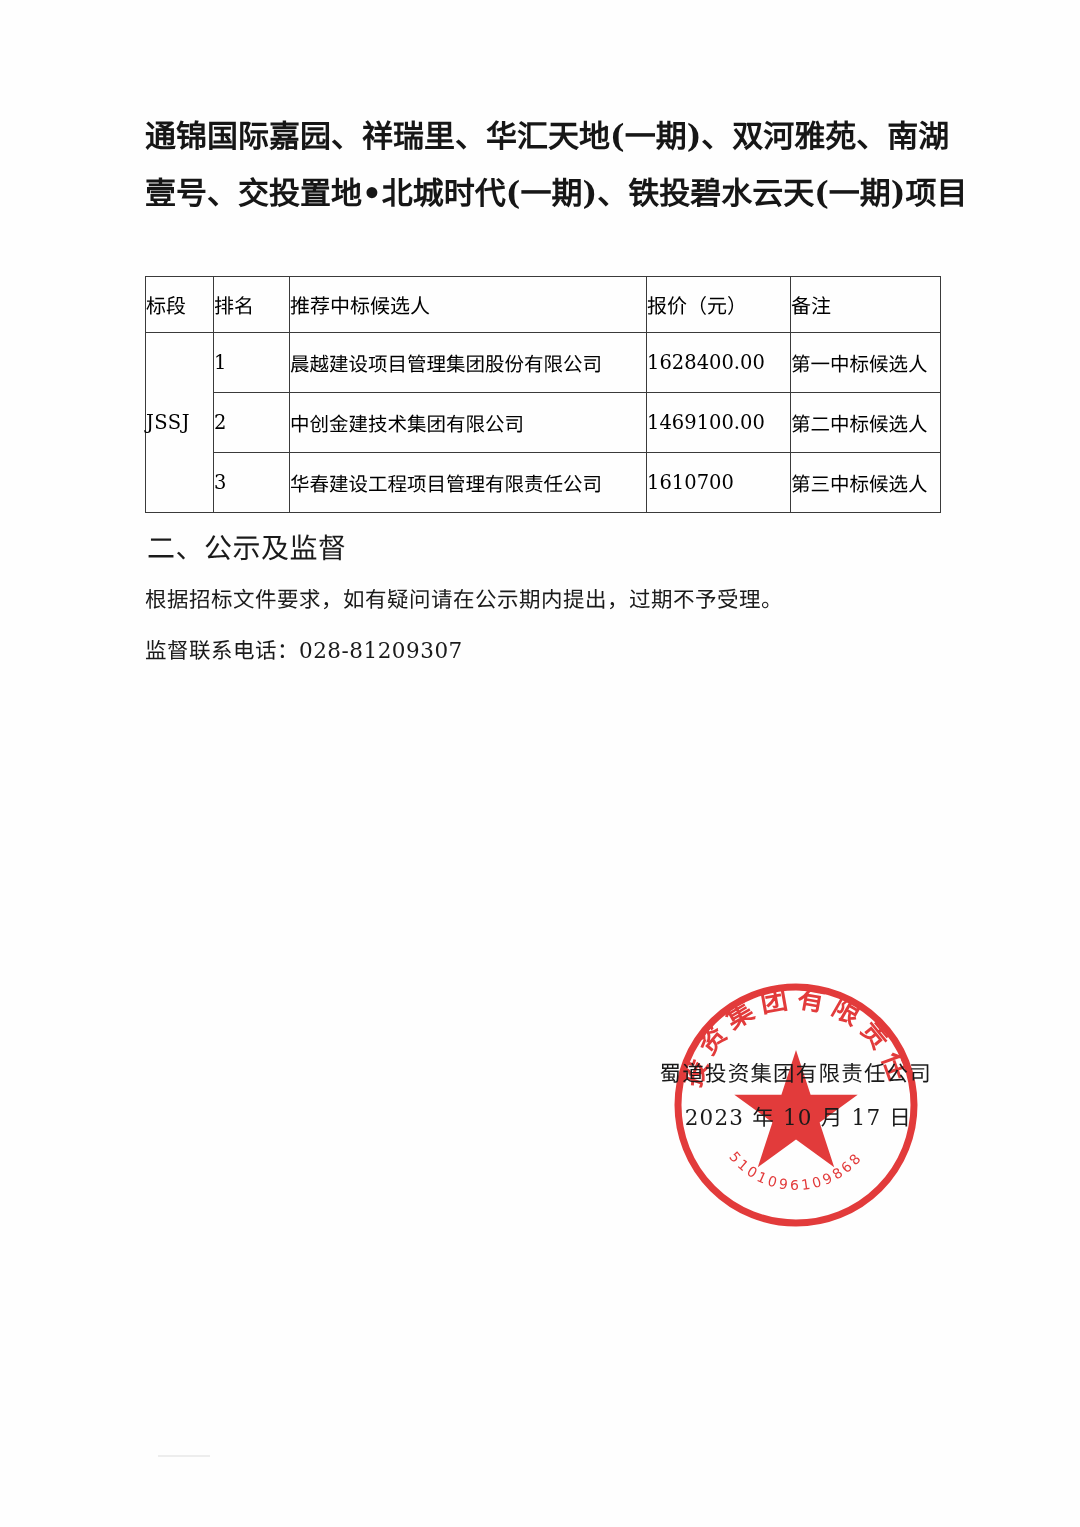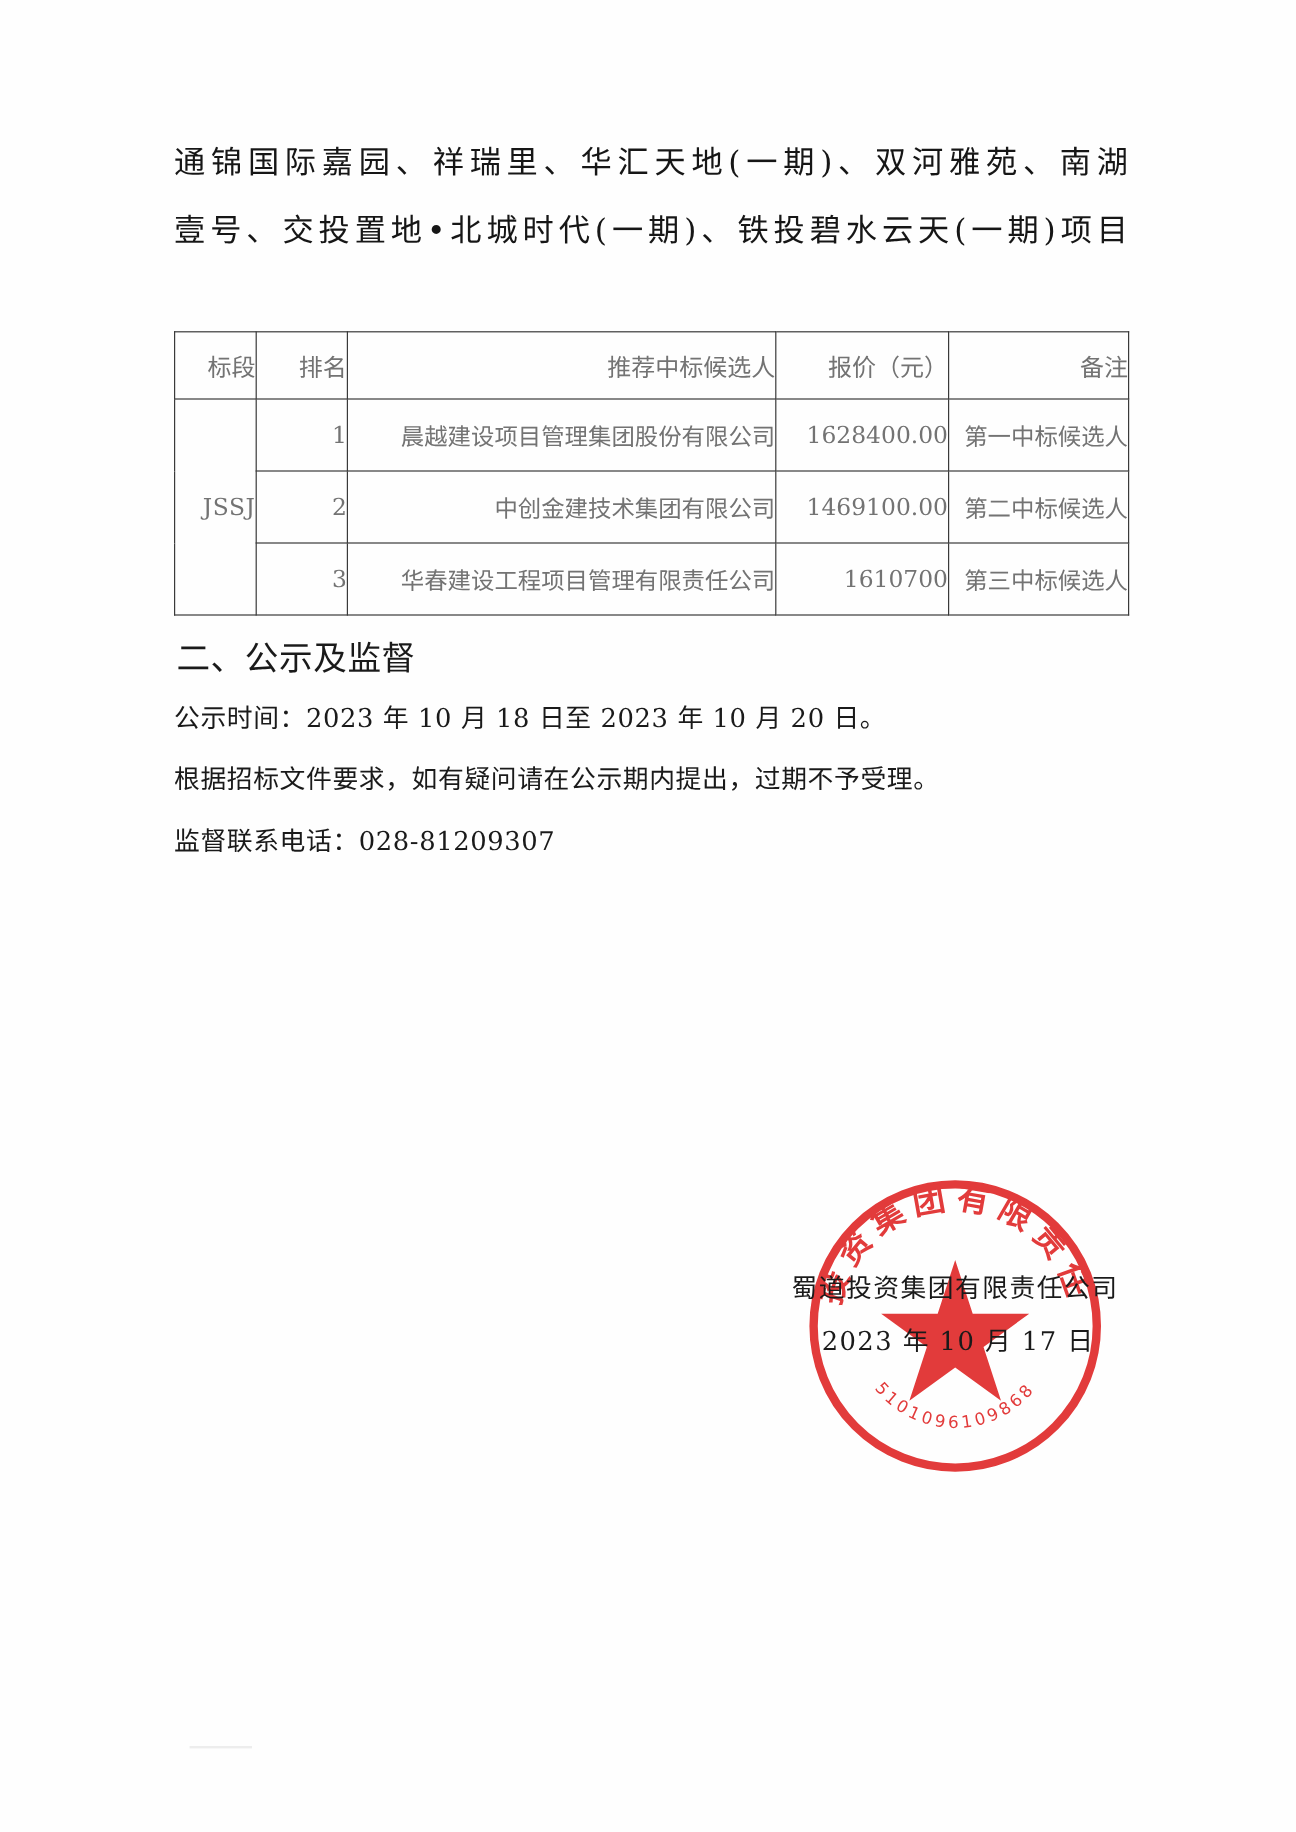--- a/index.html
+++ b/index.html
@@ -32,22 +32,22 @@
     width: 795px;
   }
 
   
   .title-block {
     text-align: center;
     margin: 0 0 54px 0;
   }
   .title-line {
     font-family: "DejaVu Serif", "Liberation Serif", serif;
-    font-size: 26px;
-    font-weight: 400;
+    font-size: 31px;
+    font-weight: 700;
     line-height: 57px;
     letter-spacing: 0.4px;
     color: #161616;
     white-space: nowrap;
   }
   .title-line.l1, .title-line.l2 {
     text-align: justify;
     text-align-last: justify;
     letter-spacing: 0px;
   }
@@ -86,22 +86,22 @@
   .result-table {
     border-collapse: collapse;
     width: 795px;
     margin: 8px 0 10px 0;
     table-layout: fixed;
   }
   .result-table td, .result-table th {
     border: 1.4px solid #3a3a3a;
     font-weight: normal;
     font-size: 19.5px;
-    color: #737373;
-    text-align: right;
+    color: #000000;
+    text-align: left;
     vertical-align: middle;
     padding: 0;
     font-family: "DejaVu Serif", "Liberation Serif", serif;
   }
   .result-table thead td {
     height: 55px;
     font-size: 20px;
   }
   .result-table tbody td {
     height: 59px;
@@ -216,21 +216,20 @@
         <tr>
           <td class="cell-num">3</td>
           <td>华春建设工程项目管理有限责任公司</td>
           <td class="cell-num">1610700</td>
           <td>第三中标候选人</td>
         </tr>
       </tbody>
     </table>
 
     <p class="section-head">二、公示及监督</p>
-    <p class="para plain">公示时间：2023 年 10 月 18 日至 2023 年 10 月 20 日。</p>
     <p class="para plain">根据招标文件要求，如有疑问请在公示期内提出，过期不予受理。</p>
     <p class="para plain">监督联系电话：028-81209307</p>
 
   </div>
 
   <div class="sign-area">
 
     <div class="seal">
       <svg width="254" height="254" viewBox="0 0 254 254" xmlns="http://www.w3.org/2000/svg">
         <defs>

